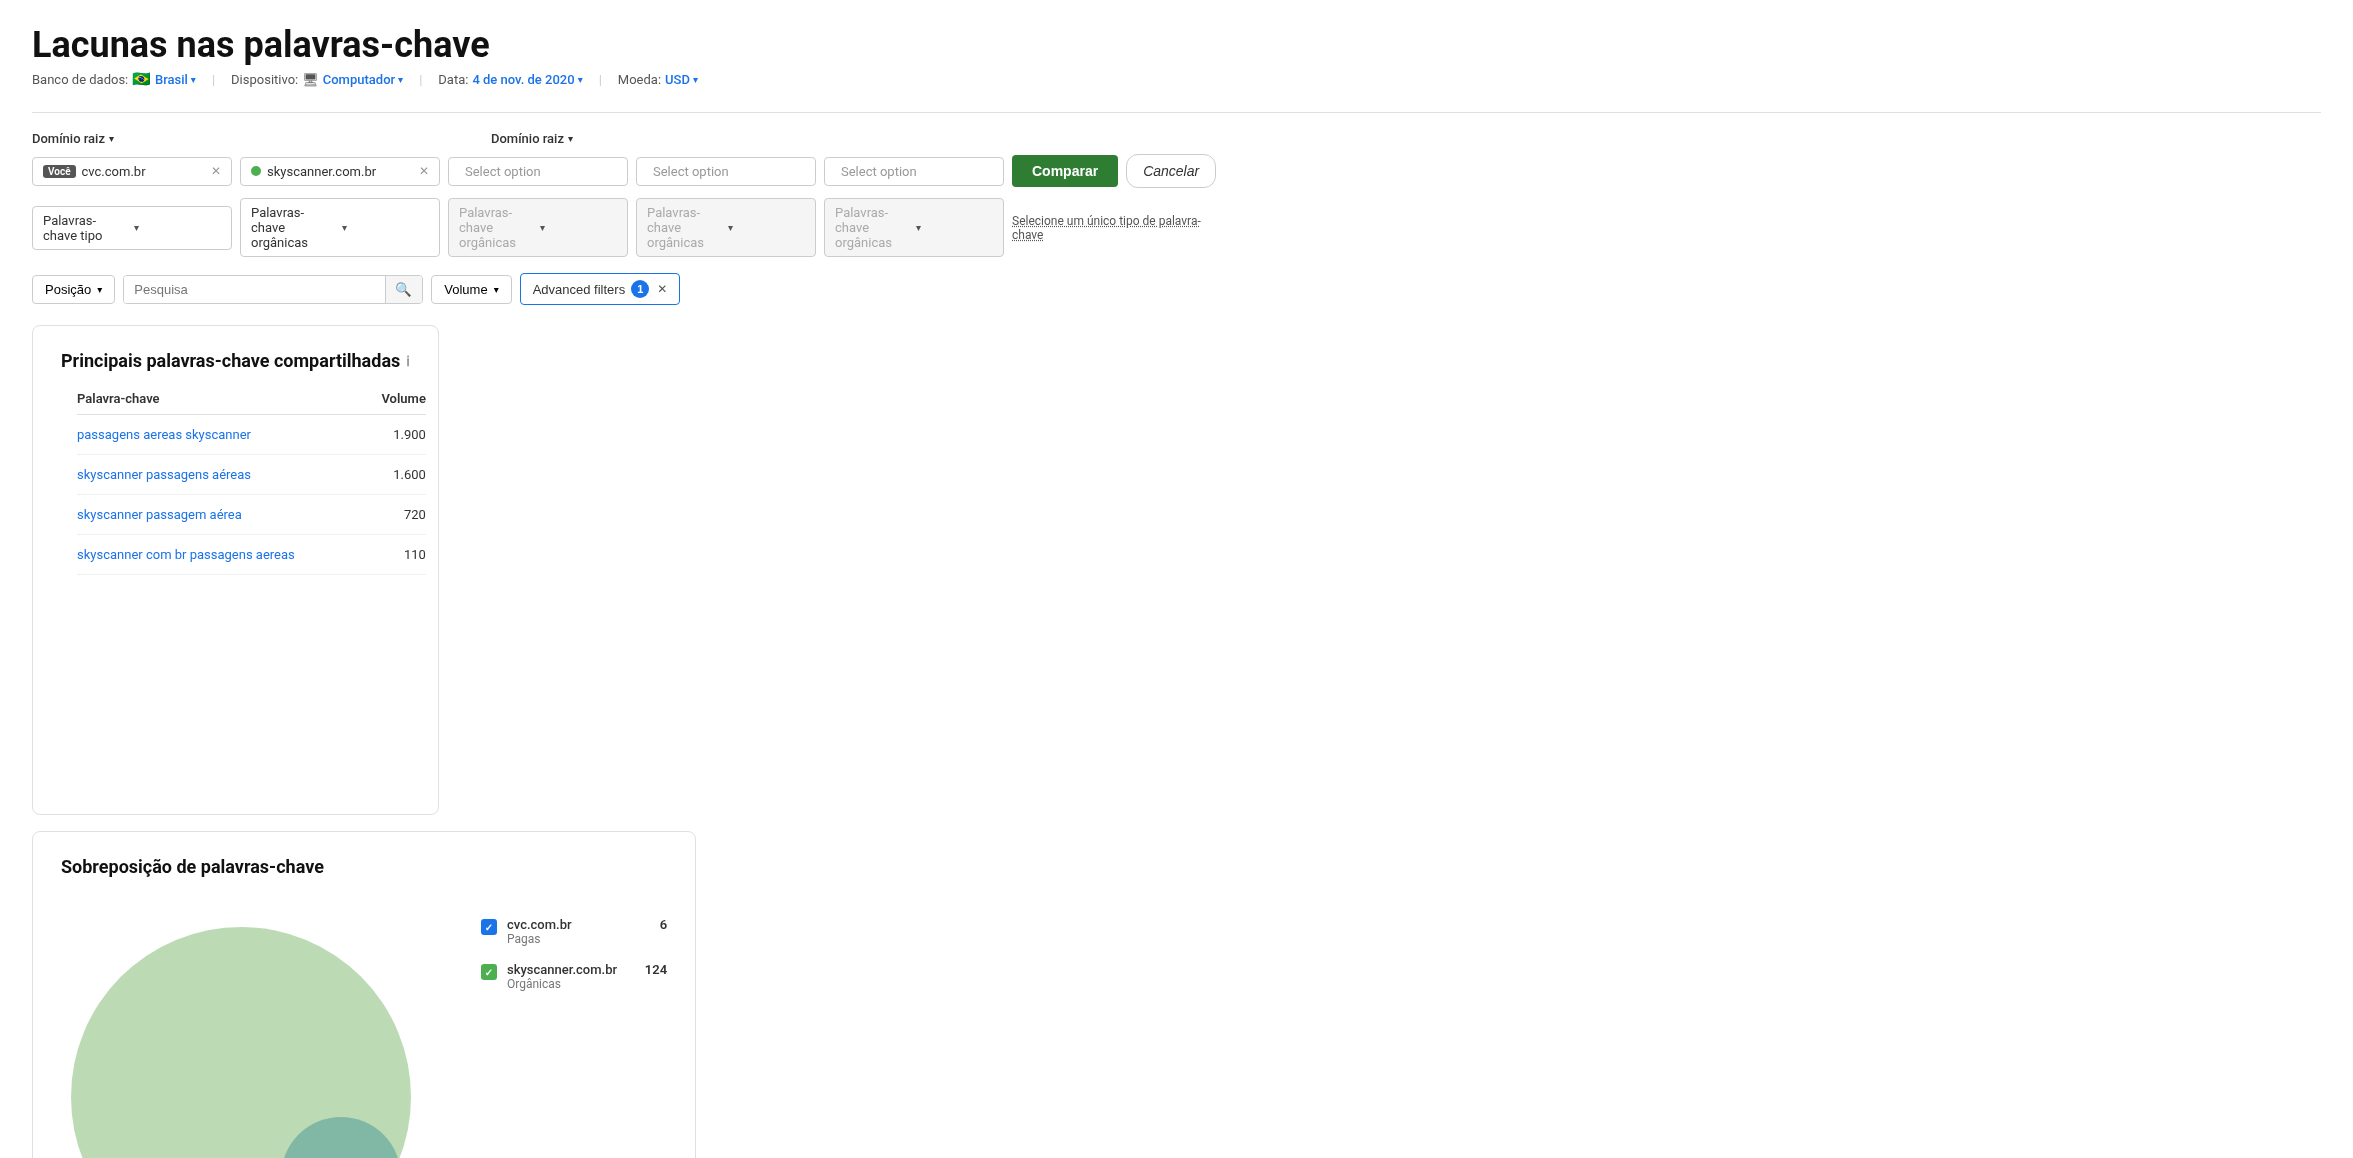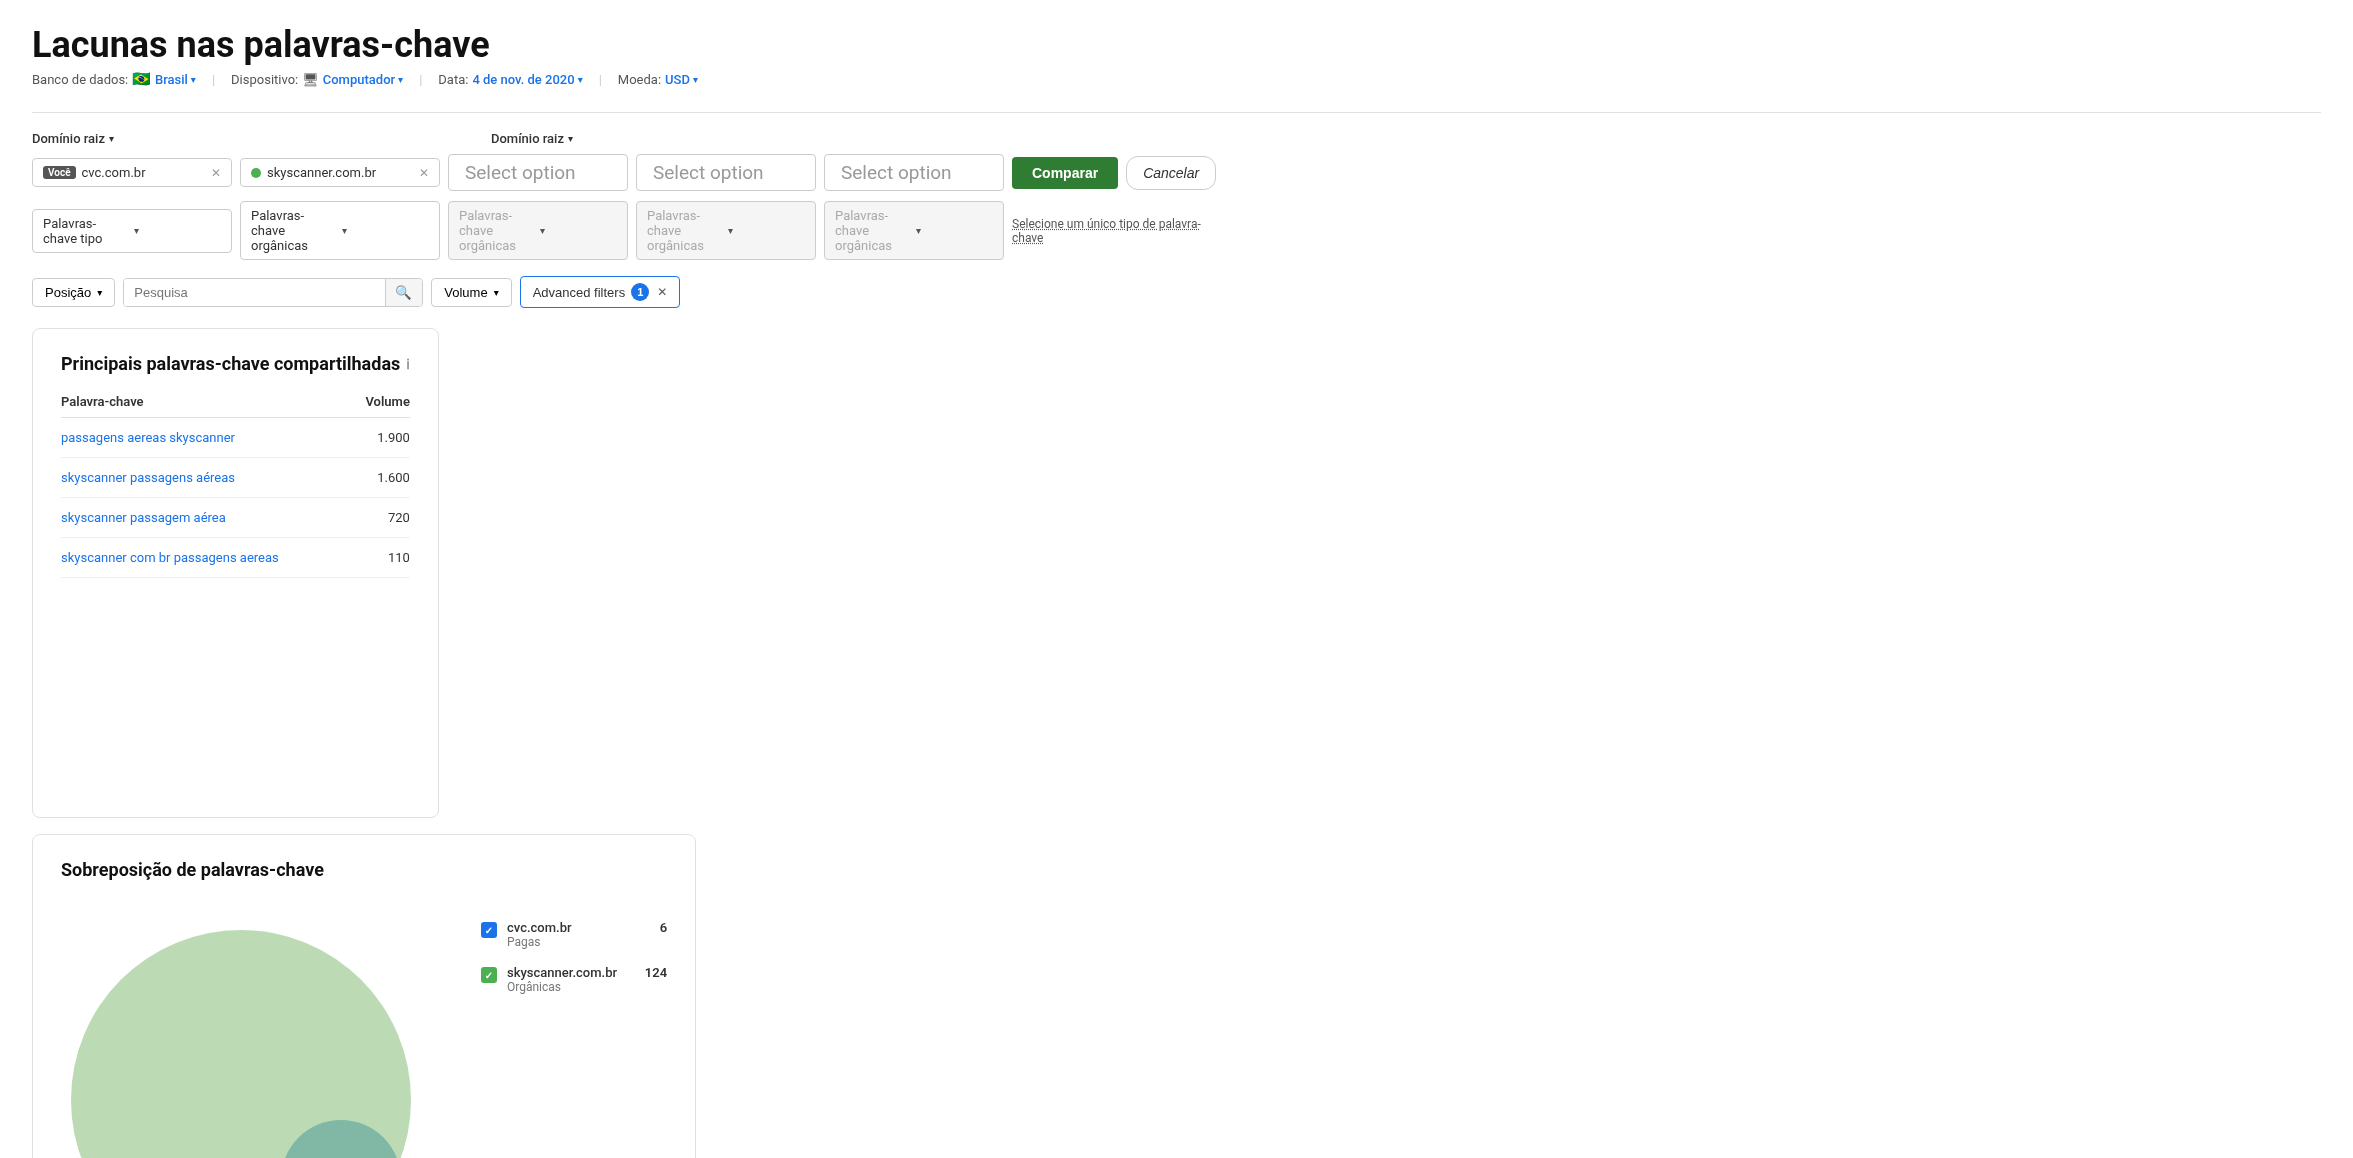--- a/index.html
+++ b/index.html
@@ -112,21 +112,21 @@
     .select-option-wrap {
       display: flex;
       align-items: center;
       border: 1px solid #ccc;
       border-radius: 4px;
       padding: 6px 10px;
       min-width: 180px;
       background: #fff;
       gap: 6px;
       color: #999;
-      font-size: 19px;
+      font-size: 13px;
     }
     .compare-btn {
       background: #2e7d32;
       color: #fff;
       border: none;
       border-radius: 4px;
       padding: 8px 20px;
       font-size: 14px;
       font-weight: 600;
       cursor: pointer;
@@ -276,20 +276,21 @@
       gap: 6px;
     }
     .panel-title .info-icon {
       font-size: 14px;
       color: #999;
       cursor: help;
     }
     .kw-table {
       width: 100%;
       border-collapse: collapse;
+      margin-left: 16px;
     }
     .kw-table th {
       text-align: left;
       font-size: 13px;
       font-weight: 600;
       color: #333;
       padding-bottom: 8px;
       border-bottom: 1px solid #e0e0e0;
     }
     .kw-table th.right { text-align: right; }

